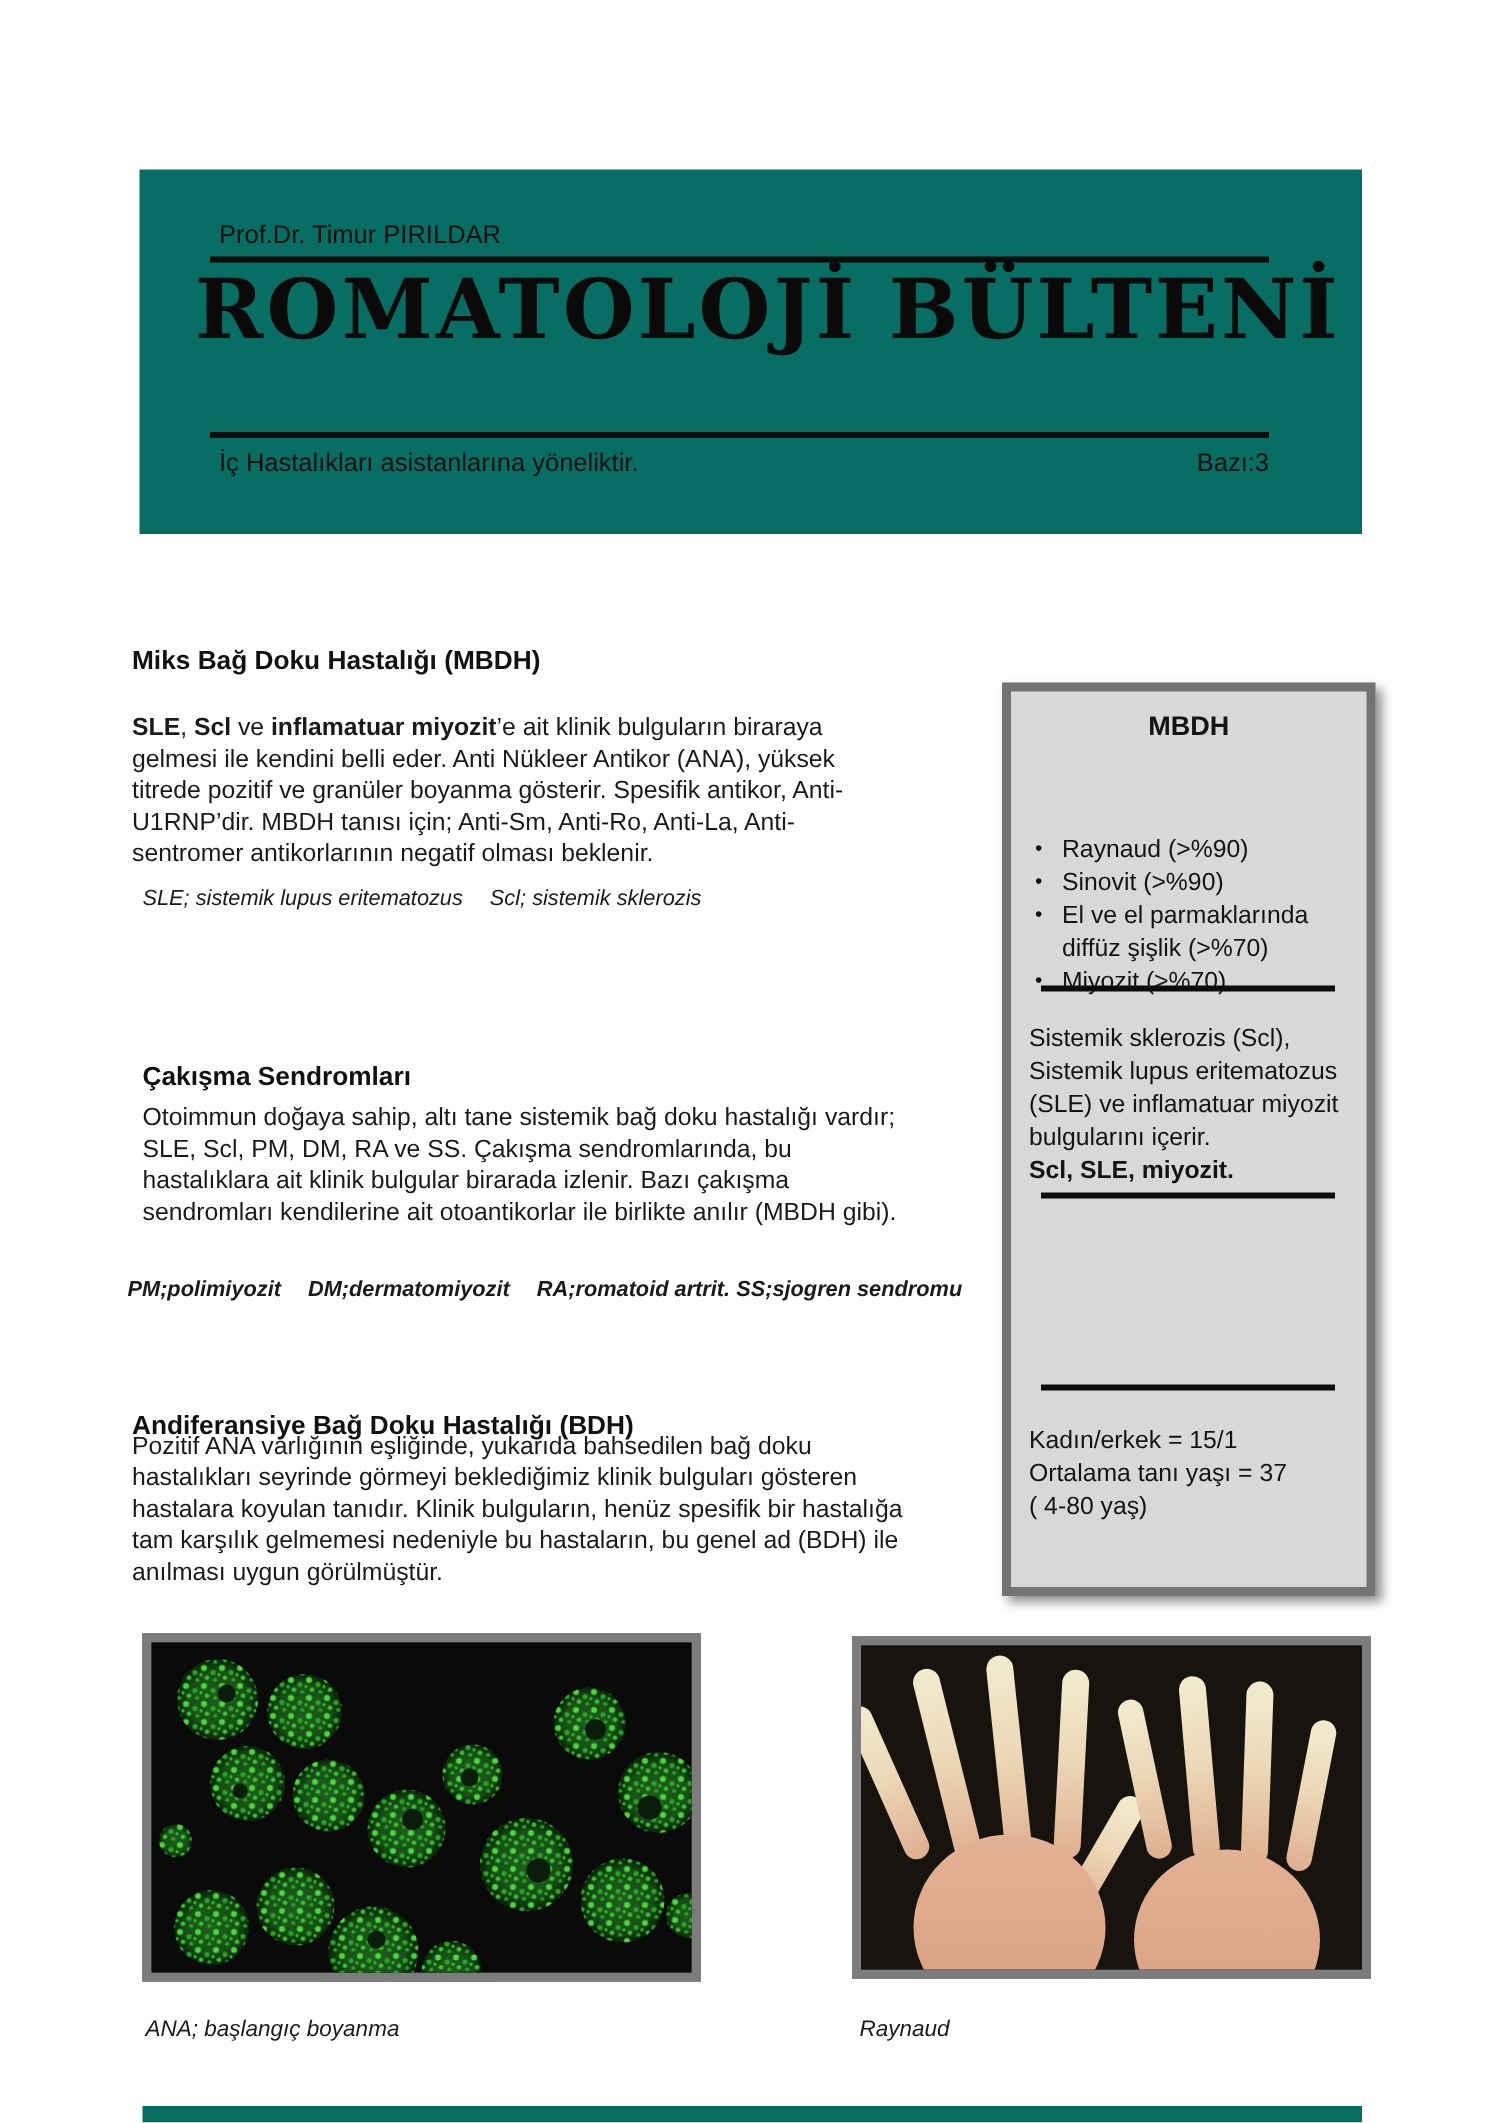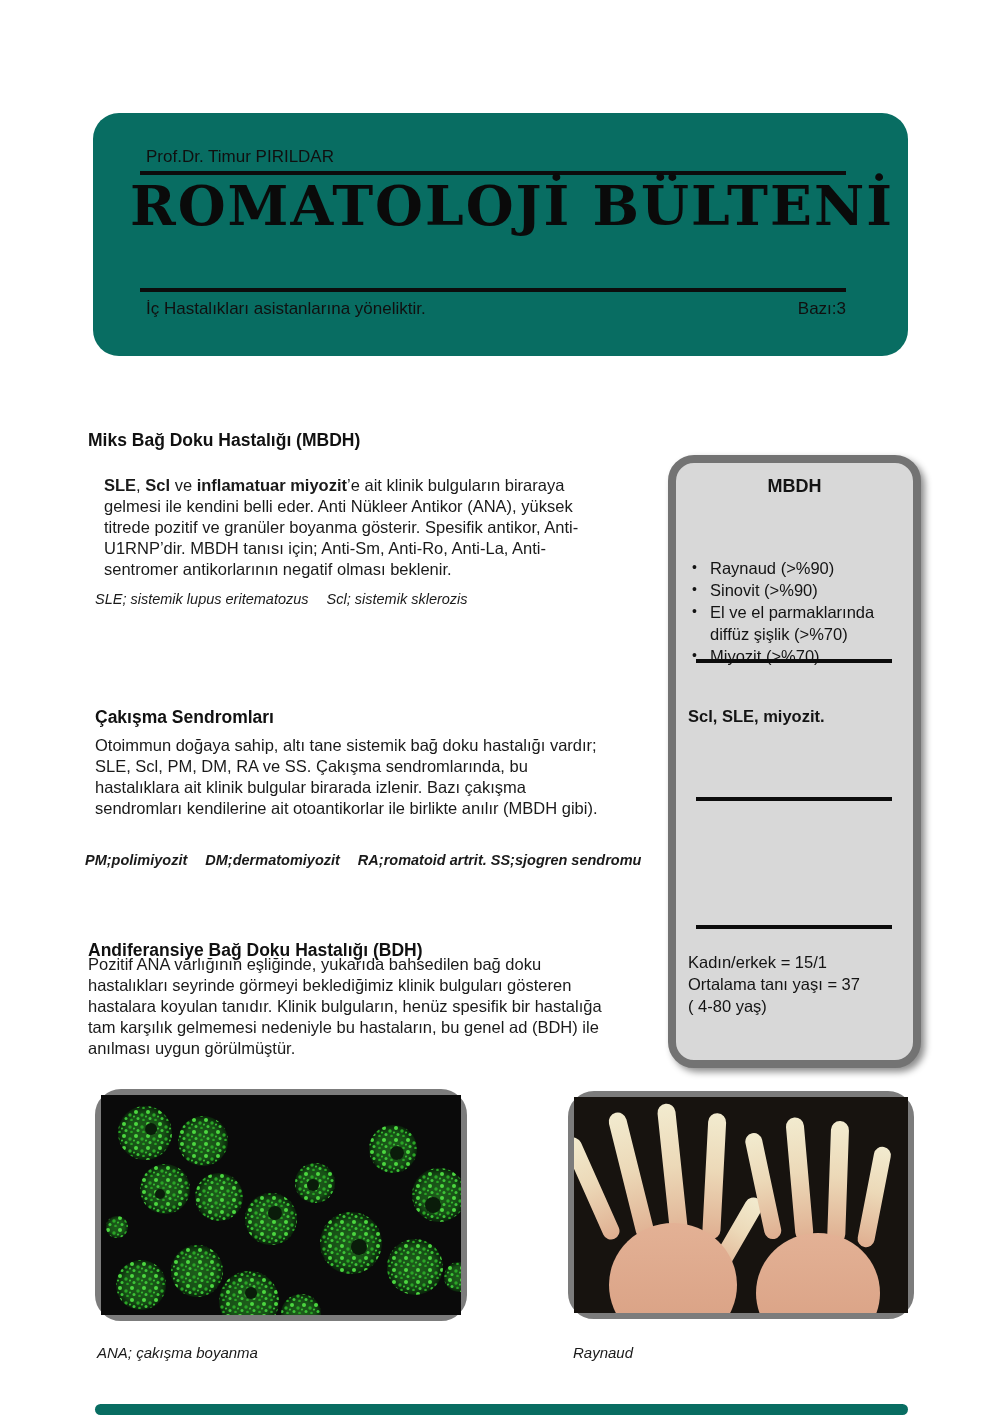--- a/index.html
+++ b/index.html
@@ -1,21 +1,21 @@
 <!DOCTYPE html>
 <html><head>
 <meta charset="utf-8">
 <style>
   html,body{margin:0;padding:0;}
   body{
     width:1000px;height:1415px;position:relative;background:#ffffff;
     font-family:"Liberation Sans",sans-serif;color:#141414;
     -webkit-font-smoothing:antialiased;
   }
-  .abs{position:absolute;border-radius:26px;}
+  .abs{position:absolute;}
 
   
   .masthead{
     left:93px;top:113px;width:815px;height:243px;
     background:#086d62;
   }
   .masthead-inner{position:absolute;left:47px;right:62px;top:0;bottom:0;}
   .author-line{position:absolute;left:6px;top:34px;font-size:17px;color:#101010;}
   .rule{position:absolute;height:4px;background:#0c0c0c;left:0;right:0;}
   .rule-top{top:58px;}
@@ -34,32 +34,32 @@
   }
 
   
   .col{left:88px;top:415px;width:512px;}
   .h-sec{font-size:17.5px;font-weight:700;color:#111;}
   .p-body{font-size:16.5px;line-height:21px;color:#1a1a1a;}
   .fn{font-style:italic;font-size:14.5px;color:#1a1a1a;display:flex;gap:18px;white-space:nowrap;}
   .b{font-weight:700;}
 
   .sec1-h{position:absolute;left:0;top:0;}
-  .sec1-p{position:absolute;left:0;top:43px;width:512px;margin-left:16px;}
+  .sec1-p{position:absolute;left:0;top:43px;width:512px;}
   .sec1-fn{position:absolute;left:7px;top:176px;}
   .sec2-h{position:absolute;left:7px;top:266px;margin-top:26px;}
   .sec2-p{position:absolute;left:7px;top:303px;width:505px;}
   .sec2-fn{position:absolute;left:-3px;top:437px;font-weight:bold;}
   .sec3-h{position:absolute;left:0;top:510px;}
   .sec3-p{position:absolute;left:0;top:522px;width:520px;}
 
   
   .sidebar{
     left:668px;top:455px;width:237px;height:597px;
-    background:#d8d8d8;border:8px solid #737373;
+    background:#d8d8d8;border:6px solid #737373;
     box-shadow:4px 4px 7px rgba(0,0,0,0.45);
     font-size:16.5px;line-height:22px;color:#141414;
   }
   .sb-title{position:absolute;left:0;right:0;top:12px;text-align:center;font-size:18px;font-weight:700;}
   .sb-lead{position:absolute;left:12px;right:8px;top:50px;}
   .sb-list{position:absolute;left:12px;right:6px;top:94px;margin:0;padding:0;list-style:none;}
   .sb-list li{position:relative;padding-left:22px;}
   .sb-list .blt{position:absolute;left:4px;top:-1px;font-size:14px;}
   .sb-rule{position:absolute;left:20px;width:196px;height:4px;background:#0c0c0c;}
   .sb-rule1{top:196px;}
@@ -120,21 +120,21 @@
 <aside class="abs sidebar">
   <div class="sb-title">MBDH</div>
   <ul class="sb-list">
     <li><span class="blt">•</span><span>Raynaud (&gt;%90)</span></li>
     <li><span class="blt">•</span><span>Sinovit (&gt;%90)</span></li>
     <li><span class="blt">•</span><span>El ve el parmaklarında diffüz şişlik (&gt;%70)</span></li>
     <li><span class="blt">•</span><span>Miyozit (&gt;%70)</span></li>
   </ul>
   <div class="sb-rule sb-rule1"></div>
   <div class="sb-p2">
-    <br>
+    <span>Sistemik sklerozis (Scl), Sistemik lupus eritematozus (SLE) ve inflamatuar miyozit bulgularını içerir.</span><br>
     <span class="b">Scl, SLE, miyozit.</span>
   </div>
   <div class="sb-rule sb-rule2"></div>
   <div class="sb-rule sb-rule3"></div>
   <div class="sb-p4">
     <span>Kadın/erkek = 15/1</span><br>
     <span>Ortalama tanı yaşı = 37</span><br>
     <span>( 4-80 yaş)</span>
   </div>
 </aside>
@@ -225,21 +225,21 @@
           <circle r="15" fill="url(#cellbase)"></circle>
           <circle r="15" fill="url(#speck)"></circle>
         </g>
       <g transform="translate(16,132)">
           <circle r="11" fill="url(#cellbase)"></circle>
           <circle r="11" fill="url(#speck)"></circle>
         </g>
     </g>
   </svg>
 </figure>
-<div class="abs caption cap1">ANA; çakışma boyanma</div>
+<div class="abs caption cap1">ANA; başlangıç boyanma</div>
 
 <figure class="abs figframe fig2" style="margin:0">
   <svg width="334" height="216" viewBox="0 0 334 216">
     <defs>
       <linearGradient id="fng" x1="0" y1="0" x2="0" y2="1">
         <stop offset="0%" stop-color="#f2ebcf"></stop>
         <stop offset="45%" stop-color="#ecd9b8"></stop>
         <stop offset="100%" stop-color="#dfae90"></stop>
       </linearGradient>
       <linearGradient id="plm" x1="0" y1="0" x2="0" y2="1">

